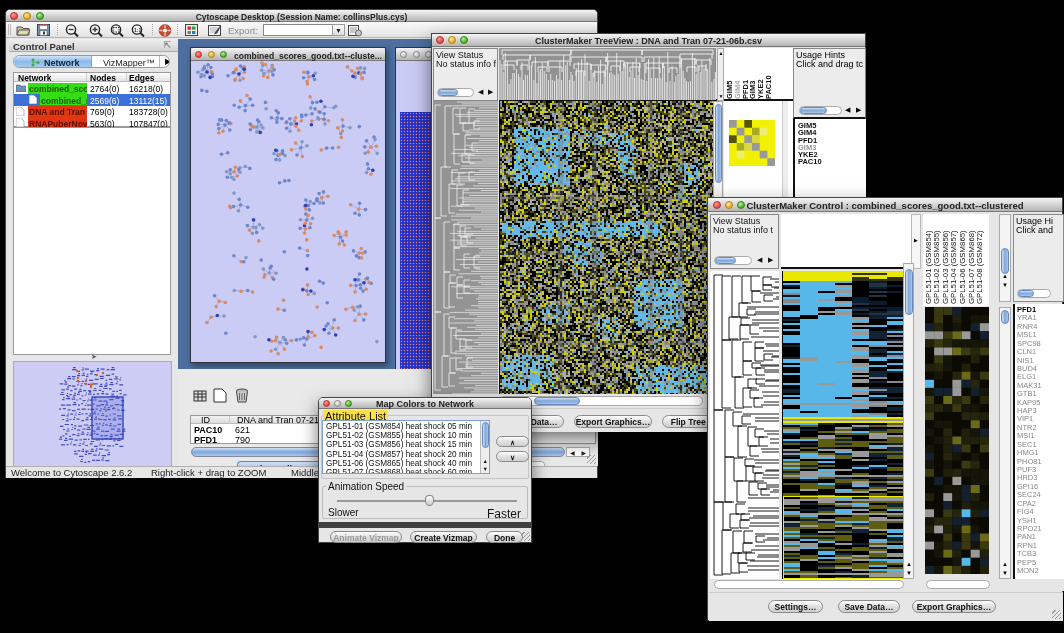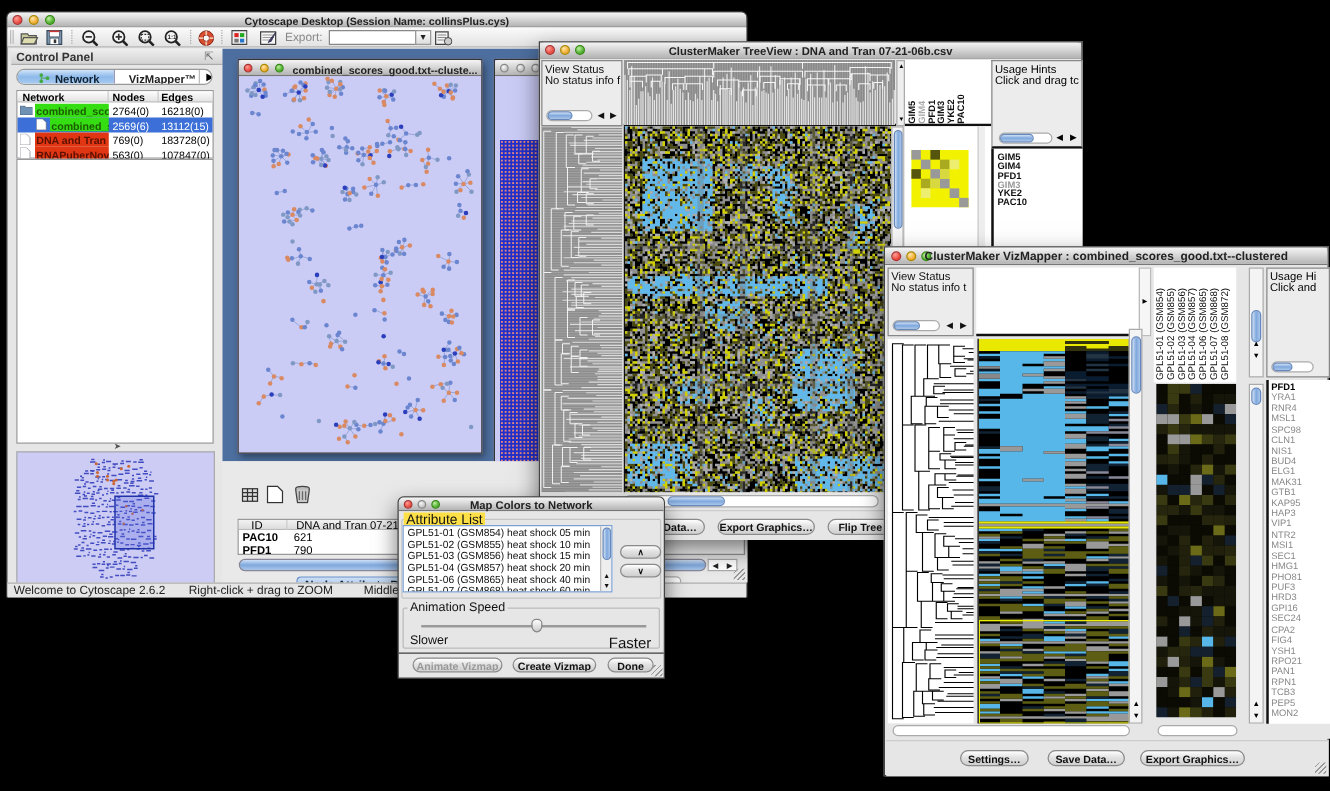--- a/index.html
+++ b/index.html
@@ -100,21 +100,21 @@
 
   <div class="abs" style="left:4px;top:16px;width:157px;height:13px;background:#fff;border:1px solid #999;border-radius:7px;overflow:hidden">
     <div class="abs" style="left:0;top:0;width:78px;height:100%;background:linear-gradient(#cfe3f8,#8db9ea 50%,#a8cbf0);border-right:1px solid #99b"></div>
     <svg class="abs" style="left:17px;top:2px" width="9" height="9">
           <circle cx="2" cy="2" r="1.5" fill="#4a4"></circle>
           <circle cx="2" cy="7" r="1.5" fill="#4a4"></circle>
           <circle cx="7" cy="4.5" r="1.5" fill="#4a4"></circle>
           <path d="M2 2V7M2 4.5H7" stroke="#4a4" stroke-width=".7" fill="none"></path>
         </svg>
     <span class="abs" style="left:30px;top:1.5px;font-size:9px;font-weight:bold;color:#123">Network</span>
-    <span class="abs" style="left:89px;top:1.5px;font-size:9px;font-weight:bold;color:#222">VizMapper™</span>
+    <span class="abs" style="left:89px;top:1.5px;font-size:9px;font-weight:normal;color:#222">VizMapper™</span>
     <div class="abs" style="left:145px;top:0;width:1px;height:100%;background:#bbb"></div>
     <span class="abs" style="left:151px;top:0.5px;font-size:8px">▶</span>
   </div>
 
   <div class="abs" style="left:4px;top:33px;width:158px;height:55px;background:#fff;border:1px solid #999;font-size:8.5px">
     <div class="abs" style="left:0;top:0;width:100%;height:9px;background:linear-gradient(#fdfdfd,#e4e4e4);border-bottom:1px solid #bbb">
       <b class="abs" style="left:4px;top:0">Network</b>
           <b class="abs" style="left:76px;top:0">Nodes</b>
           <b class="abs" style="left:115px;top:0">Edges</b>
       <i class="abs" style="left:72px;top:0;width:1px;height:9px;background:#ccc"></i>
@@ -822,34 +822,34 @@
  <div class="pill" style="left:177px;top:38px;width:33px;height:11px;font-size:7px;line-height:11px">∧</div>
  <div class="pill" style="left:177px;top:53px;width:33px;height:11px;font-size:7px;line-height:11px">∨</div>
 
  <div class="abs" style="left:3px;top:88px;width:206px;height:33px;border:1px solid #bbb;border-radius:2px">
    <span class="abs" style="left:3px;top:-6px;background:#e6e6e6;padding:0 2px;font-size:10px;color:#111">Animation Speed</span>
    <div class="abs" style="left:14px;top:13px;width:180px;height:2px;background:#999"></div>
    <div class="abs" style="left:102px;top:8px;width:9px;height:11px;background:linear-gradient(#fdfdfd,#ccc);border:1px solid #888;border-radius:4px 4px 50% 50%"></div>
    <span class="abs" style="left:5px;top:20px;font-size:10px;color:#111">Slower</span>
    <span class="abs" style="right:6px;top:20px;font-size:12px;color:#111">Faster</span>
  </div>
- <div class="abs" style="left:0;top:124px;width:100%;height:21px;border-top:1px solid #404040">
+ <div class="abs" style="left:0;top:124px;width:100%;height:21px;border-top:6px solid #404040">
   <div class="pill sm" style="left:11px;top:3px;width:72px;height:12px;line-height:12px;color:#999">Animate Vizmap</div>
   <div class="pill sm" style="left:91px;top:3px;width:67px;height:12px;line-height:12px">Create Vizmap</div>
   <div class="pill sm" style="left:167px;top:3px;width:37px;height:12px;line-height:12px">Done</div>
  </div>
  <div class="grip" style="right:1px;bottom:1px"></div>
 </div>
 
 <div class="win" style="left:707px;top:197px;width:356px;height:424px">
  <div class="tbar" style="height:14px">
   <span class="tl r" style="left:5px"></span>
       <span class="tl y" style="left:17px"></span>
       <span class="tl g" style="left:29px"></span>
-  <div class="ttext" style="top:2px;font-size:9.5px">ClusterMaker VizMapper : combined_scores_good.txt--clustered</div>
+  <div class="ttext" style="top:2px;font-size:9.5px">ClusterMaker Control : combined_scores_good.txt--clustered</div>
  </div>
 
  <div class="abs" style="left:2px;top:16px;width:69px;height:55px;background:#ececec;border:1px solid #888;font-size:9px;color:#111">
    <span class="abs" style="left:2px;top:1px">View Status</span>
       <span class="abs" style="left:2px;top:10px">No status info t</span>
    <div class="sbtrack" style="left:3px;top:41px;width:38px;height:9px"></div>
    <div class="sbthumb" style="left:4px;top:42px;width:21px;height:7px"></div>
    <span class="abs" style="left:46px;top:41px;font-size:7px">◀</span>
       <span class="abs" style="left:57px;top:41px;font-size:7px">▶</span>
  </div>

